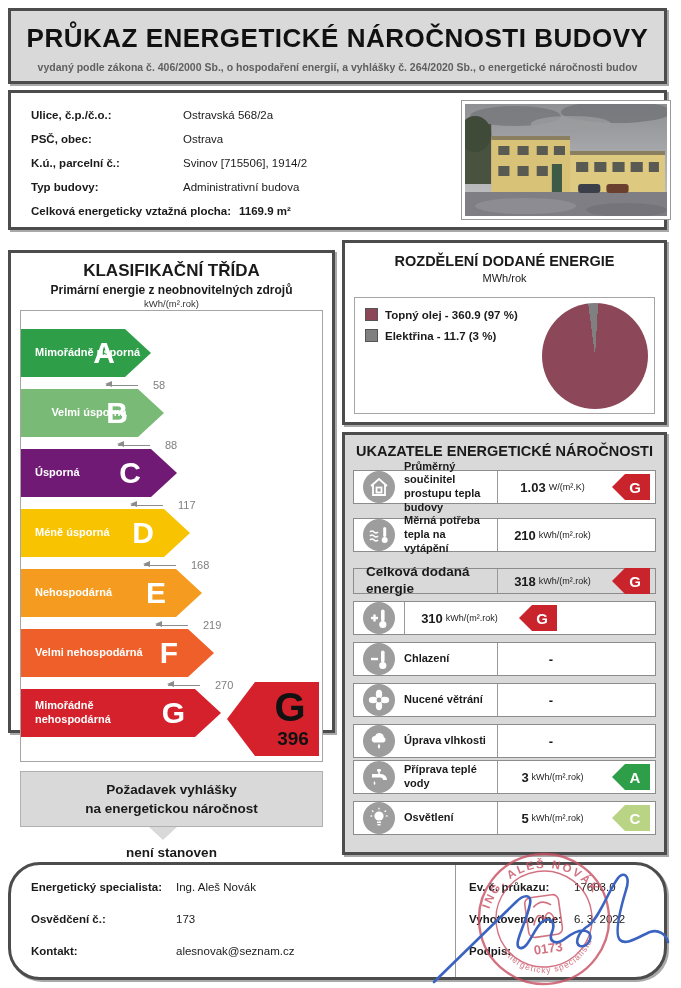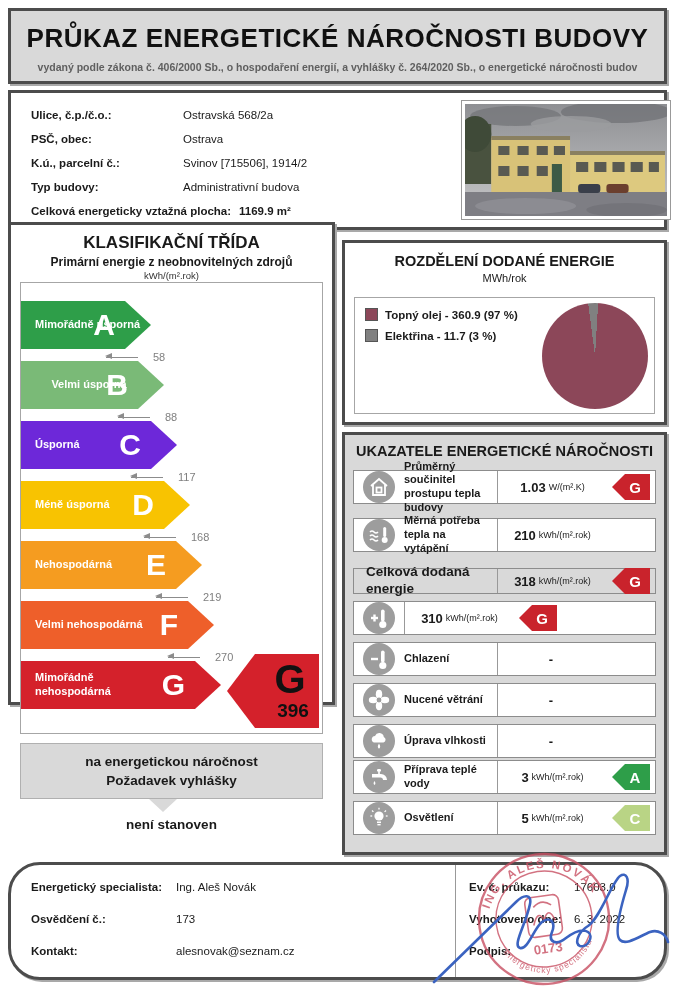--- a/index.html
+++ b/index.html
@@ -14,21 +14,21 @@
 
   
   #info { left:8px; top:90px; width:659px; height:140px; }
   .inf-row { position:absolute; left:20px; font-size:11.5px; white-space:nowrap; }
   .inf-row b { display:inline-block; width:152px; }
   .inf-area b.wide { width:auto; margin-right:8px; }
   #photo { position:absolute; left:450px; top:7px; width:210px; height:120px; border:1px solid #999; background:#fff; padding:3px; }
   #photo svg { width:100%; height:100%; display:block; }
 
   
-  #klas { left:8px; top:222px; width:327px; height:483px; text-align:center; }
+  #klas { left:8px; top:250px; width:327px; height:483px; text-align:center; }
   #klas .t { font-size:17px; font-weight:bold; margin-top:8px; }
   #klas .s { font-size:12px; font-weight:bold; margin-top:2px; }
   #klas .u { font-size:9.5px; color:#333; margin-top:1px; }
   #scale { position:absolute; left:9px; top:57px; width:303px; height:452px; border:1px solid #a6a6a6; background:#fff; }
   .arrow-row { position:absolute; left:0; height:48px; clip-path:polygon(0 0, calc(100% - 26px) 0, 100% 50%, calc(100% - 26px) 100%, 0 100%); color:#fff; text-align:left; }
   .arrow-label { position:absolute; left:14px; top:50%; transform:translateY(-50%); font-size:11px; font-weight:bold; line-height:1.25; width:108px; }
   .arrow-letter { position:absolute; right:36px; top:50%; transform:translateY(-50%); font-size:30px; font-weight:bold; }
   .w0{top:18px;width:130px;} .w1{top:78px;width:143px;} .w2{top:138px;width:156px;}
   .w3{top:198px;width:169px;} .w4{top:258px;width:181px;} .w5{top:318px;width:193px;} .w6{top:378px;width:200px;}
   .thr { position:absolute; height:12px; display:flex; align-items:center; gap:15px; font-size:11px; color:#7f7f7f; }
@@ -157,21 +157,21 @@
           <span>58</span>
         </div>
       <div class="arrow-row w1" style="background: rgb(122, 186, 119); text-align: center;">
           <span class="arrow-label">Velmi úsporná</span>
           <span class="arrow-letter">B</span>
         </div>
       <div class="thr t1">
           <span class="thr-line"></span>
           <span>88</span>
         </div>
-      <div class="arrow-row w2" style="background: #6d28d9;">
+      <div class="arrow-row w2" style="background: #701a75;">
           <span class="arrow-label">Úsporná</span>
           <span class="arrow-letter">C</span>
         </div>
       <div class="thr t2">
           <span class="thr-line"></span>
           <span>117</span>
         </div>
       <div class="arrow-row w3" style="background: rgb(248, 195, 1);">
           <span class="arrow-label">Méně úsporná</span>
           <span class="arrow-letter">D</span>
@@ -200,22 +200,22 @@
           <span class="arrow-label">Mimořádně nehospodárná</span>
           <span class="arrow-letter">G</span>
         </div>
       <div id="result" style="background: rgb(212, 33, 43);">
         <div class="rl">G</div>
         <div class="rv">396</div>
       </div>
     </div>
 
     <div id="req">
+      <div>Požadavek vyhlášky</div>
       <div>na energetickou náročnost</div>
-      <div>Požadavek vyhlášky</div>
     </div>
     <div id="req-pointer"></div>
     <div id="req-val">není stanoven</div>
   </div>
 
   <div id="rozd" class="box">
     <div class="t">ROZDĚLENÍ DODANÉ ENERGIE</div>
     <div class="u">MWh/rok</div>
     <div id="pie-box">
       <div class="legend">

